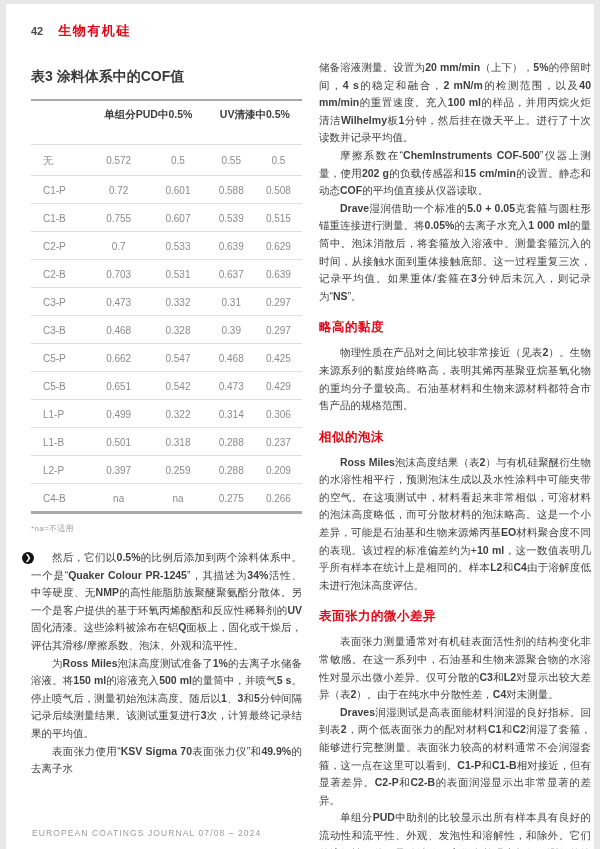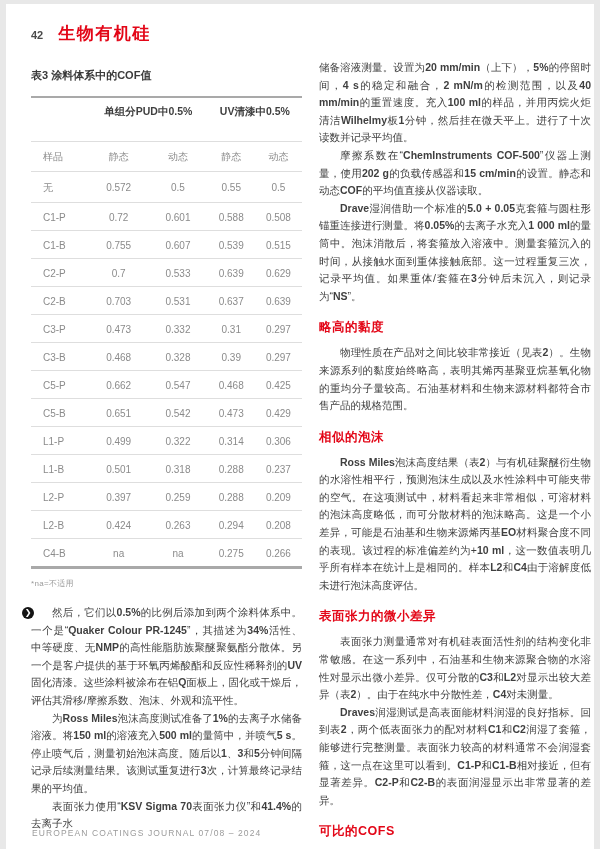--- a/index.html
+++ b/index.html
@@ -4,27 +4,27 @@
 <style>
   * { box-sizing: border-box; }
   html,body { margin:0; padding:0; background:#e8e8e8; }
   .page {
     position:relative; width:588px; height:849px; margin:4px auto;
     background:#ffffff; overflow:hidden;
     font-family:"Liberation Sans","DejaVu Sans",sans-serif; color:#3f3f3f;
   }
   .page-header { position:absolute; top:18px; left:25px; display:flex; align-items:baseline; gap:15px; }
   .page-number { font-size:11px; font-weight:bold; color:#4a4a4a; }
-  .section-title { font-size:17px; font-weight:bold; letter-spacing:1.5px; }
+  .section-title { font-size:13px; font-weight:bold; letter-spacing:1.5px; }
 
   .columns { position:absolute; top:52px; left:25px; width:560px; display:flex; gap:17px; }
   .col-left  { width:271px; flex:none; }
   .col-right { flex:1; min-width:0; padding-top:3px; }
 
-  .table-title { font-size:11px; font-weight:bold; color:#3a3a3a; margin:12px 0 13px; }
+  .table-title { font-size:14px; font-weight:bold; color:#3a3a3a; margin:12px 0 13px; }
   table.cof { width:100%; border-collapse:collapse;
     border-top:2px solid #a9a9a9; border-bottom:3px solid #a9a9a9; }
   .cof th, .cof td {
     font-weight:normal; font-size:10px; color:#8b8b8b; text-align:center;
     padding:8px 2px 7px; border-bottom:1px solid #dedede; white-space:nowrap;
   }
   .cof thead th.group { font-weight:bold; color:#3f3f3f; font-size:10.5px; padding:7px 0 22px; }
   .cof .sample { text-align:left; padding-left:12px; width:58px; }
   .cof tbody td { padding:8.5px 2px 7.5px; }
   .cof tbody tr:last-child td { border-bottom:none; }
@@ -59,27 +59,20 @@
 
     <div class="col-left">
       <div class="table-title">表3 涂料体系中的COF值</div>
 
       <table class="cof">
         <thead>
           <tr>
             <th class="sample"></th>
             <th class="group" colspan="2">单组分PUD中0.5%</th>
             <th class="group" colspan="2">UV清漆中0.5%</th>
-          </tr>
-          <tr>
-            <th class="sample">样品</th>
-            <th>静态</th>
-            <th>动态</th>
-            <th>静态</th>
-            <th>动态</th>
           </tr>
         </thead>
         <tbody>
             <tr>
               <td class="sample">无</td>
               <td>0.572</td>
               <td>0.5</td>
               <td>0.55</td>
               <td>0.5</td>
             </tr>
@@ -154,58 +147,50 @@
               <td>0.237</td>
             </tr>
             <tr>
               <td class="sample">L2-P</td>
               <td>0.397</td>
               <td>0.259</td>
               <td>0.288</td>
               <td>0.209</td>
             </tr>
             <tr>
-              <td class="sample">L2-B</td>
-              <td>0.424</td>
-              <td>0.263</td>
-              <td>0.294</td>
-              <td>0.208</td>
-            </tr>
-            <tr>
               <td class="sample">C4-B</td>
               <td>na</td>
               <td>na</td>
               <td>0.275</td>
               <td>0.266</td>
             </tr>
           </tbody>
       </table>
 
       <div class="table-footnote">*na=不适用</div>
 
       <div class="left-paragraphs">
         <span class="continue-icon">❯</span>
       <p class="body-p indent">然后，它们以<b>0.5%</b>的比例后添加到两个涂料体系中。一个是“<b>Quaker Colour PR-1245</b>”，其描述为<b>34%</b>活性、中等硬度、无<b>NMP</b>的高性能脂肪族聚醚聚氨酯分散体。另一个是客户提供的基于环氧丙烯酸酯和反应性稀释剂的<b>UV</b>固化清漆。这些涂料被涂布在铝<b>Q</b>面板上，固化或干燥后，评估其滑移/摩擦系数、泡沫、外观和流平性。</p>
           <p class="body-p indent">为<b>Ross Miles</b>泡沫高度测试准备了<b>1%</b>的去离子水储备溶液。将<b>150 ml</b>的溶液充入<b>500 ml</b>的量筒中，并喷气<b>5 s</b>。停止喷气后，测量初始泡沫高度。随后以<b>1</b>、<b>3</b>和<b>5</b>分钟间隔记录后续测量结果。该测试重复进行<b>3</b>次，计算最终记录结果的平均值。</p>
-          <p class="body-p indent">表面张力使用“<b>KSV Sigma 70</b>表面张力仪”和<b>41.4%</b>的去离子水</p>
+          <p class="body-p indent">表面张力使用“<b>KSV Sigma 70</b>表面张力仪”和<b>49.9%</b>的去离子水</p>
         </div>
     </div>
 
     <div class="col-right">
         <p class="body-p">储备溶液测量。设置为<b>20 mm/min</b>（上下），<b>5%</b>的停留时间，<b>4 s</b>的稳定和融合，<b>2 mN/m</b>的检测范围，以及<b>40 mm/min</b>的重置速度。充入<b>100 ml</b>的样品，并用丙烷火炬清洁<b>Wilhelmy</b>板<b>1</b>分钟，然后挂在微天平上。进行了十次读数并记录平均值。</p>
         <p class="body-p indent">摩擦系数在“<b>ChemInstruments COF-500</b>”仪器上测量，使用<b>202 g</b>的负载传感器和<b>15 cm/min</b>的设置。静态和动态<b>COF</b>的平均值直接从仪器读取。</p>
         <p class="body-p indent"><b>Drave</b>湿润借助一个标准的<b>5.0 + 0.05</b>克套箍与圆柱形锚重连接进行测量。将<b>0.05%</b>的去离子水充入<b>1 000 ml</b>的量筒中。泡沫消散后，将套箍放入溶液中。测量套箍沉入的时间，从接触水面到重体接触底部。这一过程重复三次，记录平均值。如果重体/套箍在<b>3</b>分钟后未沉入，则记录为“<b>NS</b>”。</p>
         <div class="section-heading" style="color: rgb(227, 6, 23);">略高的黏度</div>
         <p class="body-p indent">物理性质在产品对之间比较非常接近（见表<b>2</b>）。生物来源系列的黏度始终略高，表明其烯丙基聚亚烷基氧化物的重均分子量较高。石油基材料和生物来源材料都符合市售产品的规格范围。</p>
         <div class="section-heading" style="color: rgb(227, 6, 23);">相似的泡沫</div>
         <p class="body-p indent"><b>Ross Miles</b>泡沫高度结果（表<b>2</b>）与有机硅聚醚衍生物的水溶性相平行，预测泡沫生成以及水性涂料中可能夹带的空气。在这项测试中，材料看起来非常相似，可溶材料的泡沫高度略低，而可分散材料的泡沫略高。这是一个小差异，可能是石油基和生物来源烯丙基<b>EO</b>材料聚合度不同的表现。该过程的标准偏差约为+<b>10 ml</b>，这一数值表明几乎所有样本在统计上是相同的。样本<b>L2</b>和<b>C4</b>由于溶解度低未进行泡沫高度评估。</p>
         <div class="section-heading" style="color: rgb(227, 6, 23);">表面张力的微小差异</div>
         <p class="body-p indent">表面张力测量通常对有机硅表面活性剂的结构变化非常敏感。在这一系列中，石油基和生物来源聚合物的水溶性对显示出微小差异。仅可分散的<b>C3</b>和<b>L2</b>对显示出较大差异（表<b>2</b>）。由于在纯水中分散性差，<b>C4</b>对未测量。</p>
         <p class="body-p indent"><b>Draves</b>润湿测试是高表面能材料润湿的良好指标。回到表<b>2</b>，两个低表面张力的配对材料<b>C1</b>和<b>C2</b>润湿了套箍，能够进行完整测量。表面张力较高的材料通常不会润湿套箍，这一点在这里可以看到。<b>C1-P</b>和<b>C1-B</b>相对接近，但有显著差异。<b>C2-P</b>和<b>C2-B</b>的表面润湿显示出非常显著的差异。</p>
-        <div class="section-heading" style="color: rgb(227, 6, 23);">可比的<b>COFS</b></div>
         <p class="body-p indent">单组分<b>PUD</b>中助剂的比较显示出所有样本具有良好的流动性和流平性、外观、发泡性和溶解性，和除外。它们的溶解性不佳，导致缺陷。它们在外观上相似。测得的静态和动态摩</p>
       </div>
 
   </div>
 
   <div class="page-footer">EUROPEAN COATINGS JOURNAL 07/08 – 2024</div>
 
 </div>
 
 </body></html>

